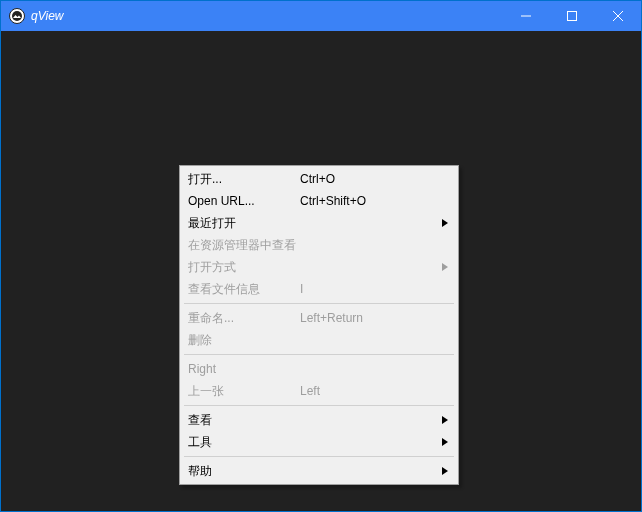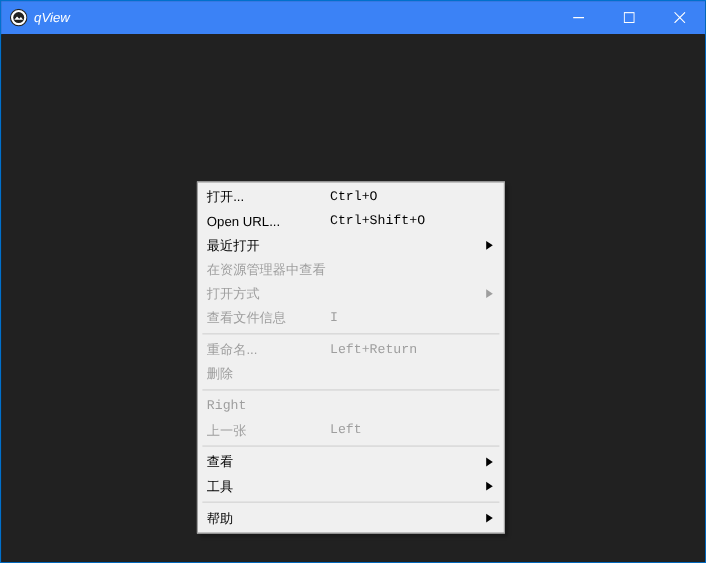--- a/index.html
+++ b/index.html
@@ -48,21 +48,21 @@
     color: #000;
     margin-top: 17px;
   }
   .menu-row {
     height: 22px;
     display: flex; align-items: center;
     padding: 0 6px;
     position: relative;
   }
   .menu-row .label { flex: 0 0 112px; white-space: nowrap; }
-  .menu-row .shortcut { flex: 1 1 auto; color: #000; font-family: Liberation Mono, monospace; }
+  .menu-row .shortcut { flex: 1 1 auto; color: #000; }
   .menu-row .submenu-arrow {
     position: absolute; right: 8px; top: 50%; transform: translateY(-50%);
     width: 0; height: 0;
     border-top: 4px solid transparent;
     border-bottom: 4px solid transparent;
     border-left: 6px solid #000;
   }
   .menu-row.disabled { color: #9e9e9e; }
   .menu-row.disabled .shortcut { color: #9e9e9e; }
   .menu-row.disabled .submenu-arrow { border-left-color: #9e9e9e; }

